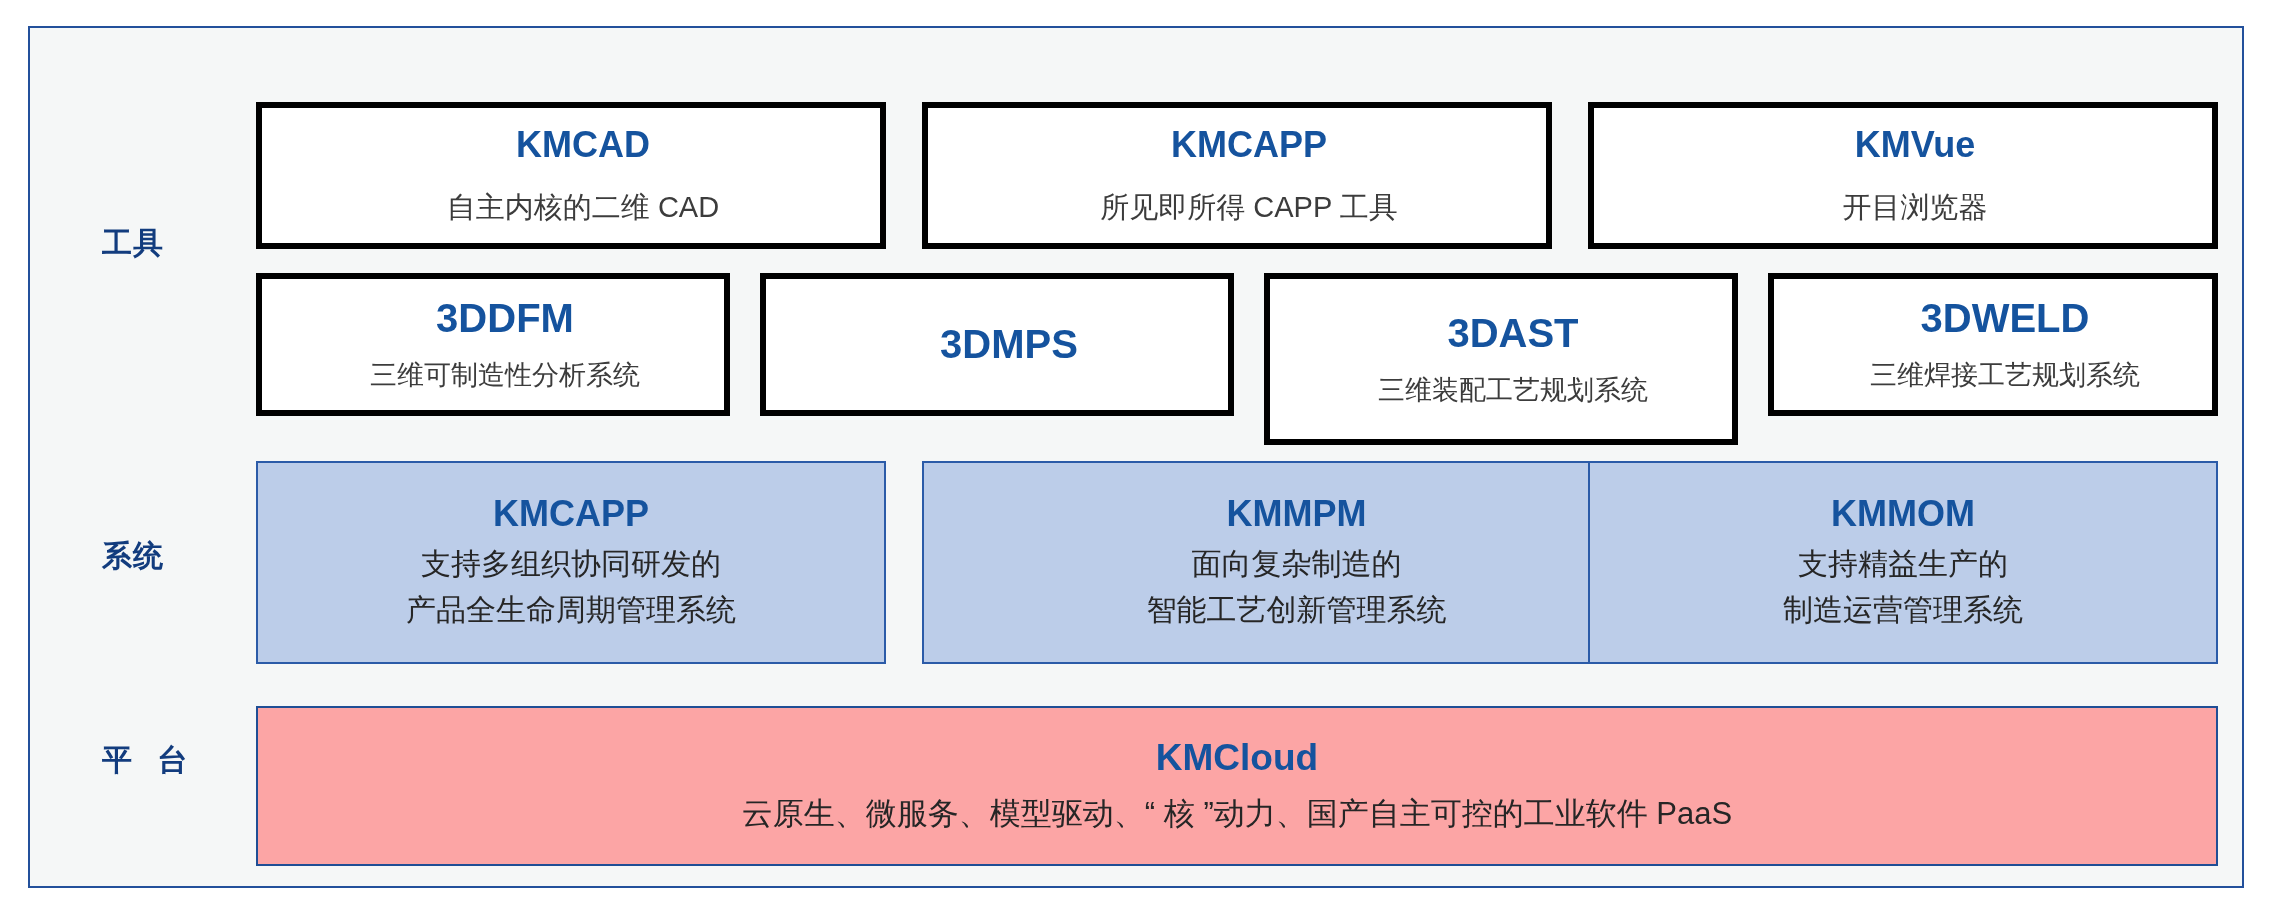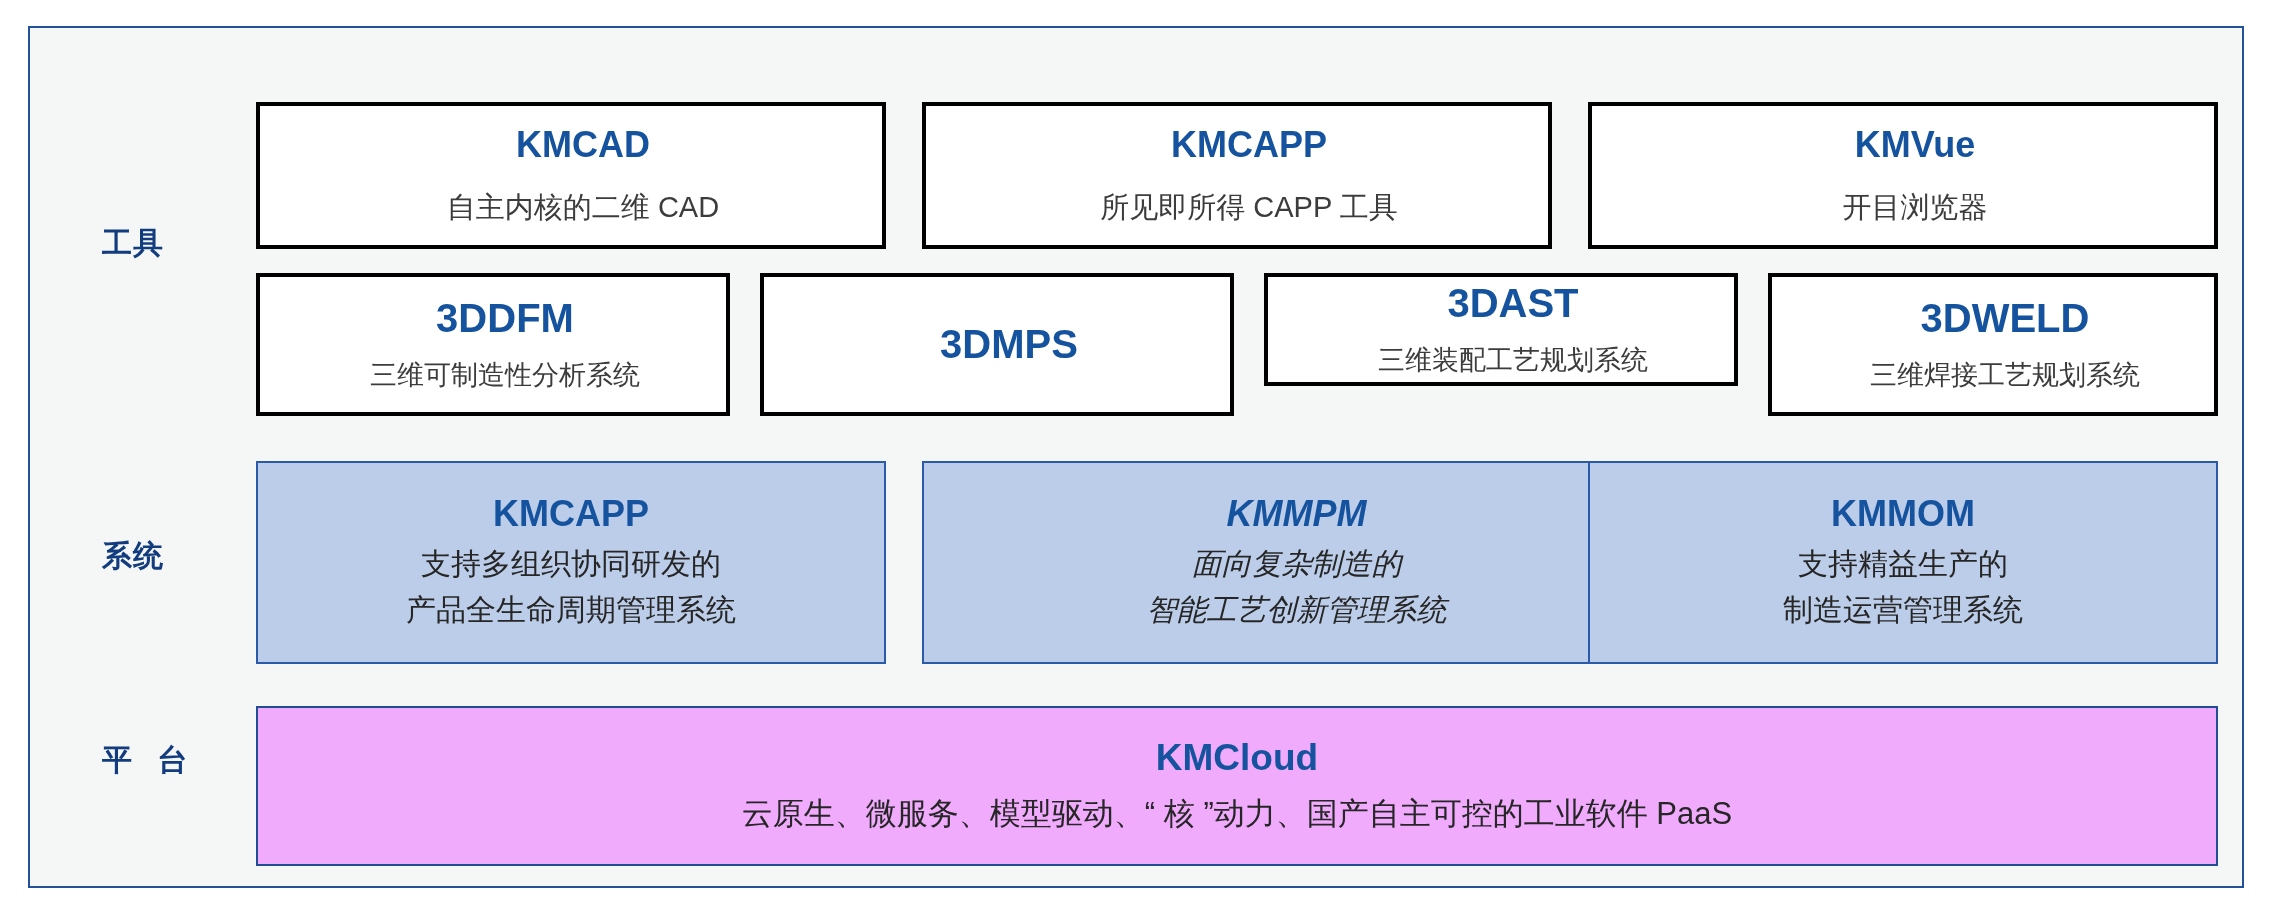--- a/index.html
+++ b/index.html
@@ -58,21 +58,21 @@
     white-space: nowrap;
   }
   .card-desc {
     color: #3C3C3C;
     white-space: nowrap;
   }
 
   
   .tool-card {
     background: #FFFFFF;
-    border: 4px solid #000000;
+    border: 6px solid #000000;
     padding-left: 24px;
   }
   .tool-card .card-title { font-size: 36px; }
   .tool-card .card-desc  { font-size: 29px; margin-top: 22px; }
 
   .tool-card.small .card-title { font-size: 40px; }
   .tool-card.small .card-desc  { font-size: 27px; margin-top: 16px; }
 
   
   .system-card {
@@ -82,40 +82,40 @@
   .system-card .card-title { font-size: 36px; margin-bottom: 6px; }
   .system-card .card-desc-line {
     color: #262626;
     font-size: 30px;
     line-height: 1.52;
     white-space: nowrap;
   }
 
   
   #platform-card {
-    background: #f0abfc;
+    background: #fca5a5;
     border: 2px solid #1F4E95;
   }
   #platform-card .card-title { font-size: 37px; }
   #platform-card .card-desc  { font-size: 31px; margin-top: 14px; color: #262626; }
 
   
   #card-kmcad  { left: 226px; top: 74px;  width: 630px; height: 147px; }
   #card-kmcapp { left: 892px; top: 74px;  width: 630px; height: 147px; }
   #card-kmvue  { left: 1558px; top: 74px; width: 630px; height: 147px; }
 
   
   #card-3ddfm  { left: 226px;  top: 245px; width: 474px; height: 143px; }
   #card-3dmps  { left: 730px;  top: 245px; width: 474px; height: 143px; }
-  #card-3dast  { left: 1234px; top: 245px; width: 474px; height: 113px; }
+  #card-3dast  { left: 1234px; top: 245px; width: 474px; height: 172px; }
   #card-3dweld { left: 1738px; top: 245px; width: 450px; height: 143px; }
 
   
   #card-kmplm { left: 226px;  top: 433px; width: 630px; height: 203px; }
-  #card-kmmpm { left: 892px;  top: 433px; width: 749px; height: 203px; font-style: italic; }
+  #card-kmmpm { left: 892px;  top: 433px; width: 749px; height: 203px; }
   #card-kmmom { left: 1558px; top: 433px; width: 630px; height: 203px; }
 
   
   #platform-card { left: 226px; top: 678px; width: 1962px; height: 160px; }
 </style>
 </head>
 <body>
 
 <div id="architecture-frame">
 

